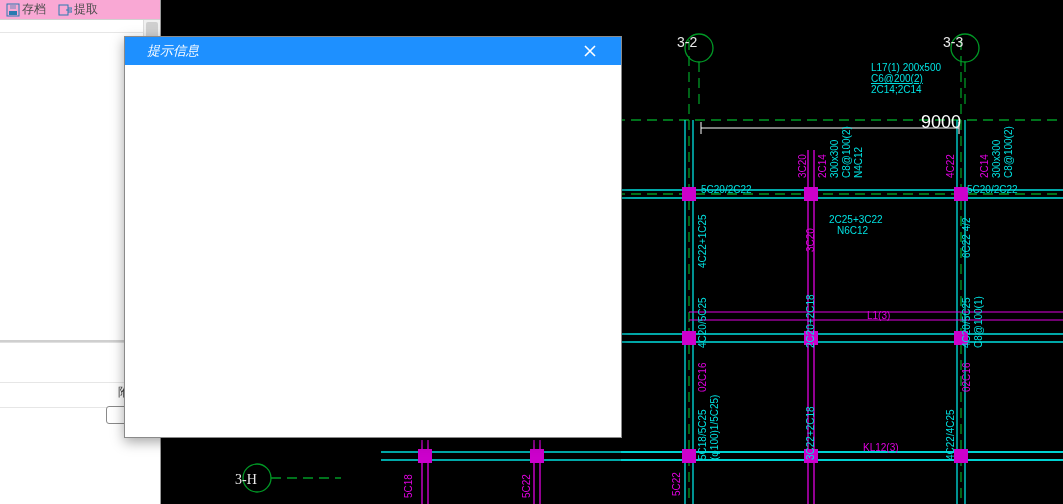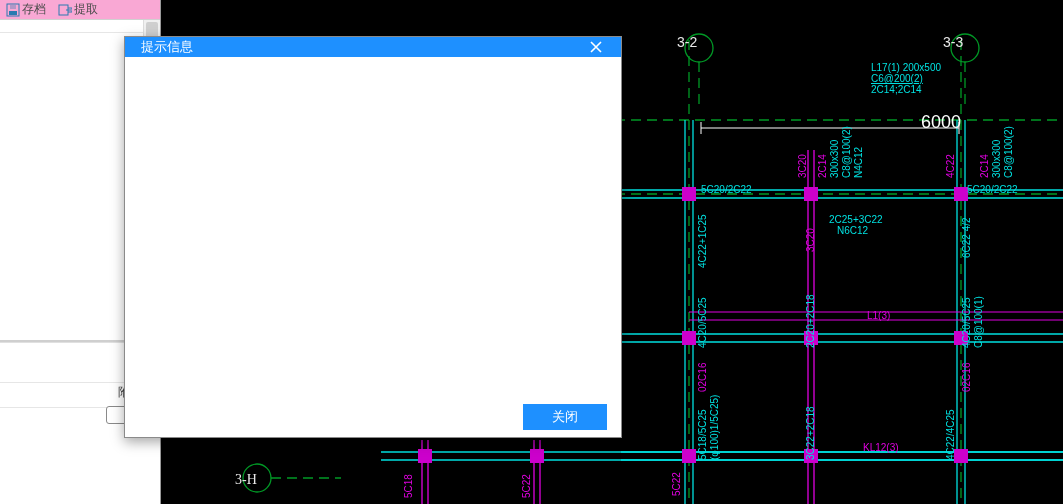--- a/index.html
+++ b/index.html
@@ -23,21 +23,21 @@
   .cad{position:absolute;left:160px;top:0;right:0;bottom:0;background:#000;border-left:1px solid #9a9a9a;overflow:hidden;}
   .cad svg{position:absolute;left:0;top:0;}
   .cad .axistag{position:absolute;color:#e8e8e8;font:14px Arial;}
   .dim9000{position:absolute;left:760px;top:112px;color:#fff;font:18px Arial;}
   .beamlbl{position:absolute;color:#00e0e0;font:10px Arial;transform-origin:left top;white-space:nowrap;}
   .beamlbl.m{color:#e000e0;}
   .beamlbl.r90{transform:rotate(-90deg);}
 
   
   .dlg{position:absolute;left:124px;top:36px;width:496px;height:400px;background:#fff;border:1px solid #8a8a8a;box-shadow:0 4px 12px rgba(0,0,0,.35);}
-  .dlg .titlebar{height:20px;background:#1e90ff;color:#fff;display:flex;align-items:center;justify-content:space-between;padding:0 16px;font-size:13px;}
+  .dlg .titlebar{height:28px;background:#1e90ff;color:#fff;display:flex;align-items:center;justify-content:space-between;padding:0 22px;font-size:13px;font-style:italic;}
   .dlg .titlebar .x{width:18px;height:18px;display:flex;align-items:center;justify-content:center;cursor:default;}
   .dlg .body{position:absolute;left:8px;top:36px;right:8px;bottom:44px;border:1px solid #1e90ff;background:#fff;padding:6px 8px;color:#000;font-size:13px;}
   .dlg .footer{position:absolute;left:0;right:0;bottom:0;height:40px;display:flex;align-items:center;justify-content:flex-end;padding-right:14px;}
   .dlg .btn{width:84px;height:26px;background:#1e90ff;color:#fff;border:none;font-size:13px;display:flex;align-items:center;justify-content:center;}
 </style>
 </head>
 <body>
 
 <div class="root">
 
@@ -118,21 +118,21 @@
         <rect x="793" y="449" width="14" height="14" fill="#cc00cc"></rect>
         <rect x="257" y="449" width="14" height="14" fill="#cc00cc"></rect>
         <rect x="369" y="449" width="14" height="14" fill="#cc00cc"></rect>
         <circle cx="538" cy="48" r="14" fill="none" stroke="#009926" stroke-width="1.3"></circle>
         <circle cx="804" cy="48" r="14" fill="none" stroke="#009926" stroke-width="1.3"></circle>
         <circle cx="96" cy="478" r="14" fill="none" stroke="#009926" stroke-width="1.3"></circle>
         <line x1="538" y1="62" x2="538" y2="110" stroke="#009926" stroke-width="1.3" stroke-dasharray="10 6"></line>
         <line x1="804" y1="62" x2="804" y2="110" stroke="#009926" stroke-width="1.3" stroke-dasharray="10 6"></line>
         <line x1="110" y1="478" x2="180" y2="478" stroke="#009926" stroke-width="1.3" stroke-dasharray="10 6"></line>
       </svg>
-    <span class="dim9000">6000</span>
+    <span class="dim9000">9000</span>
   <span class="axistag" style="left: 516px; top: 34px;">3-2</span>
       <span class="axistag" style="left: 782px; top: 34px;">3-3</span>
       <span class="axistag" style="left: 74px; top: 472px; font-family: Liberation Serif, serif;">3-H</span>
       <span class="beamlbl" style="left: 710px; top: 62px;">L17(1) 200x500</span>
       <span class="beamlbl" style="left: 710px; top: 73px; text-decoration: underline;">C6@200(2)</span>
       <span class="beamlbl" style="left: 710px; top: 84px;">2C14;2C14</span>
       <span class="beamlbl" style="left: 668px; top: 214px;">2C25+3C22</span>
       <span class="beamlbl" style="left: 676px; top: 225px;">N6C12</span>
       <span class="beamlbl m" style="left: 706px; top: 310px;">L1(3)</span>
       <span class="beamlbl m" style="left: 702px; top: 442px;">KL12(3)</span>
@@ -167,20 +167,15 @@
 
   <div class="dlg">
     <div class="titlebar">
       <span>提示信息</span>
       <span class="x">
         <svg width="12" height="12" viewBox="0 0 12 12">
             <path d="M1 1 L11 11 M11 1 L1 11" stroke="#fff" stroke-width="1.6"></path>
           </svg>
       </span>
     </div>
-    <div class="footer">
-      <div class="btn">
-        <span>关闭</span>
-      </div>
-    </div>
   </div>
 
 </div>
 
 </body></html>

